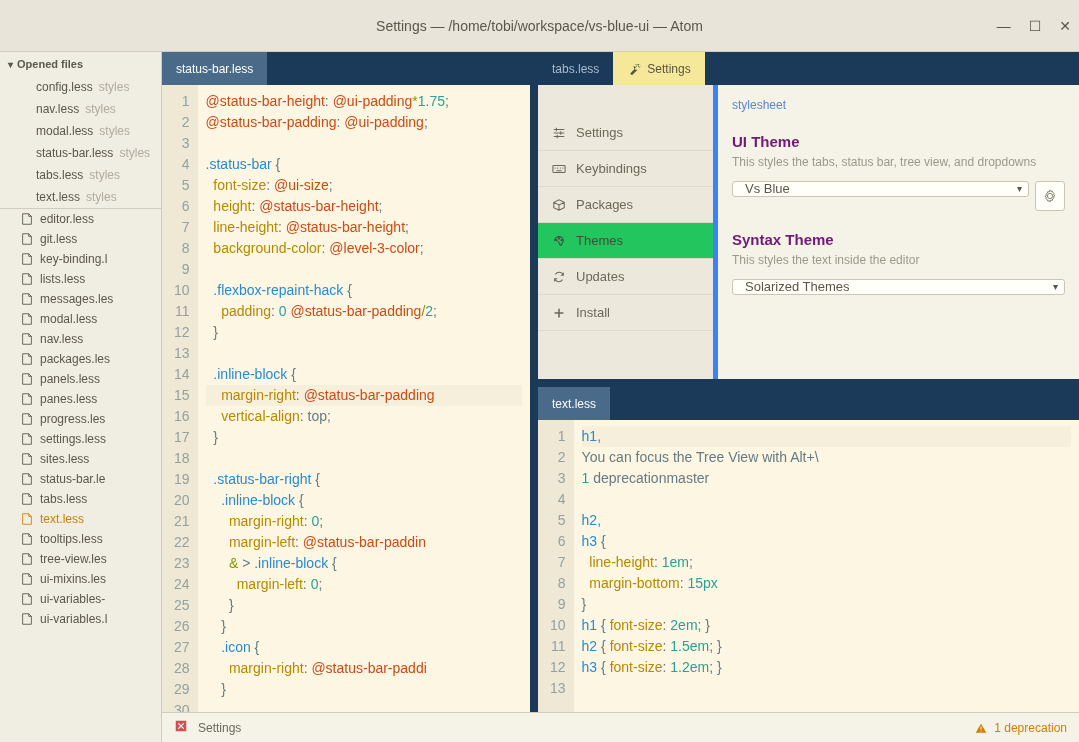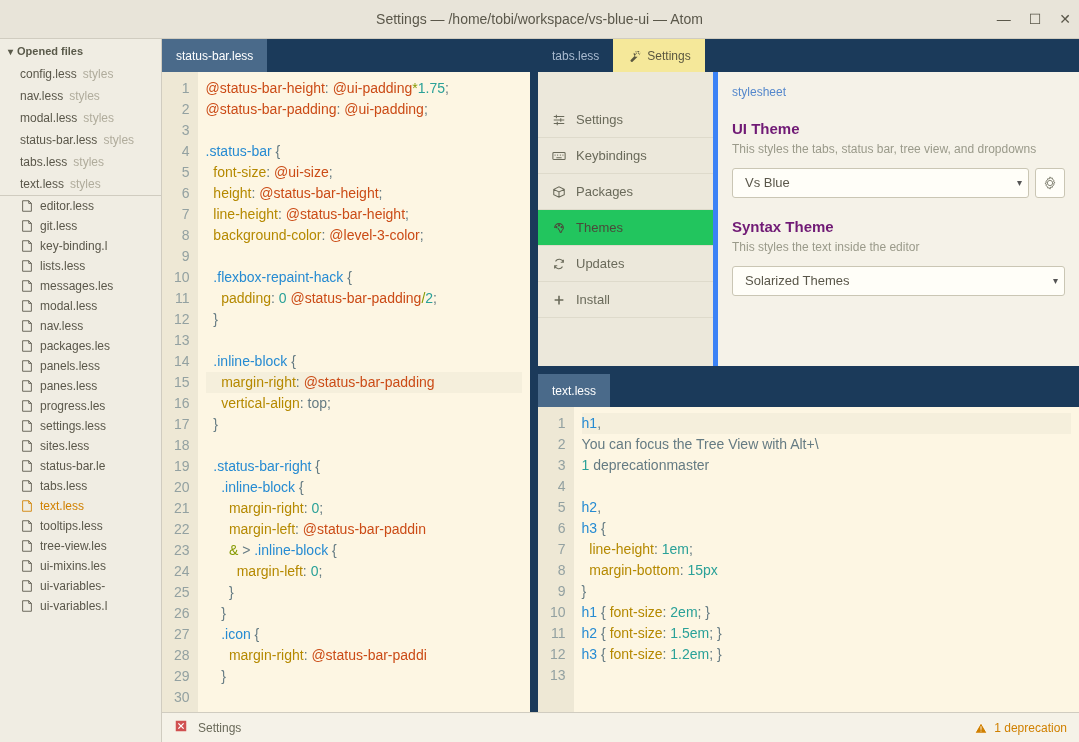--- a/index.html
+++ b/index.html
@@ -1,25 +1,25 @@
 <!DOCTYPE html>
 <html><head>
 <meta charset="utf-8">
 <style>
 * { margin: 0; padding: 0; box-sizing: border-box; font-family: -apple-system, BlinkMacSystemFont, "Segoe UI", sans-serif; }
 body { width: 1079px; height: 742px; background: #e8e4d9; overflow: hidden; display: flex; flex-direction: column; }
-.titlebar { height: 39px; background: #e8e4d9; display: flex; align-items: center; justify-content: center; position: relative; border-bottom: 1px solid #d0ccc0; }
+.titlebar { height: 52px; background: #e8e4d9; display: flex; align-items: center; justify-content: center; position: relative; border-bottom: 1px solid #d0ccc0; }
 .titlebar-text { font-size: 14px; color: #5a574a; font-weight: 500; }
 .win-controls { position: absolute; right: 8px; display: flex; gap: 18px; font-size: 14px; color: #5a574a; }
 .win-controls span { cursor: pointer; }
 .main { flex: 1; display: flex; overflow: hidden; }
 .sidebar { width: 162px; display: flex; flex-direction: column; background: #f0ede3; border-right: 1px solid #d0ccc0; }
 .opened-files { background: #f0ede3; }
 .opened-header { padding: 6px 8px; font-size: 11px; color: #5a5a4a; display: flex; align-items: center; gap: 4px; font-weight: 600; }
-.opened-item { padding: 4px 8px 4px 20px; font-size: 12px; color: #5a574a; display: flex; align-items: baseline; gap: 6px; white-space: nowrap; overflow: hidden; cursor: pointer; }
+.opened-item { padding: 4px 8px 4px 36px; font-size: 12px; color: #5a574a; display: flex; align-items: baseline; gap: 6px; white-space: nowrap; overflow: hidden; cursor: pointer; }
 .opened-item .dir { color: #b0ac9c; font-size: 12px; }
 .tree { flex: 1; overflow: hidden; background: #f0ede3; border-top: 1px solid #d0ccc0; }
 .tree-item { padding: 3px 8px 3px 20px; font-size: 12px; color: #5a574a; display: flex; align-items: center; gap: 6px; white-space: nowrap; cursor: pointer; }
 .tree-item.active { color: #d08000; }
 .file-icon { width: 14px; height: 14px; flex-shrink: 0; }
 .file-icon svg { width: 14px; height: 14px; }
 .content { flex: 1; display: flex; flex-direction: column; overflow: hidden; }
 .panes { flex: 1; display: flex; overflow: hidden; }
 .left-pane { width: 376px; display: flex; flex-direction: column; border-right: 8px solid #1b3a5a; }
 .right-pane { flex: 1; display: flex; flex-direction: column; }
@@ -42,21 +42,21 @@
 .settings-panel { flex: 1; display: flex; background: #ece8db; overflow: hidden; }
 .settings-nav { width: 175px; background: #ece8db; padding-top: 30px; }
 .snav-item { padding: 10px 14px; font-size: 13px; color: #6a6a5a; display: flex; align-items: center; gap: 10px; cursor: pointer; border-bottom: 1px solid #dedacb; }
 .snav-item.active { background: #22c55e; color: #4a4a3a; font-weight: 500; }
 .snav-item svg { width: 14px; height: 14px; }
 .settings-body { flex: 1; padding: 10px 14px; background: #f5f2e8; overflow: hidden; border-left: 5px solid #3b82f6; }
 .link { color: #5588cc; font-size: 12px; }
 .sec-title { font-size: 15px; font-weight: 700; color: #701a75; margin-top: 20px; }
 .sec-desc { font-size: 12px; color: #9a9a8a; margin-top: 4px; line-height: 1.4; }
 .select-row { display: flex; gap: 6px; margin-top: 10px; }
-.select { flex: 1; height: 30px; background: #fffef8; border: 1px solid #cac6b4; border-radius: 3px; padding: 0 24px 0 12px; font-size: 13px; color: #5a574a; position: relative; display: flex; align-items: center; }
+.select { flex: 1; height: 16px; background: #fffef8; border: 1px solid #cac6b4; border-radius: 3px; padding: 0 24px 0 12px; font-size: 13px; color: #5a574a; position: relative; display: flex; align-items: center; }
 .select::after { content: '▾'; position: absolute; right: 6px; color: #555; font-size: 10px; }
 .gear-btn { width: 30px; height: 30px; background: #fffef8; border: 1px solid #cac6b4; border-radius: 3px; display: flex; align-items: center; justify-content: center; cursor: pointer; }
 .gear-btn svg { width: 14px; height: 14px; color: #7a7a6a; }
 .bottom-pane { flex: 1; display: flex; flex-direction: column; border-top: 8px solid #1b3a5a; }
 .status-bar { height: 30px; background: #f5f2e8; border-top: 1px solid #d0ccc0; display: flex; align-items: center; padding: 0 12px; font-size: 12px; color: #6a6a5a; }
 .status-left { display: flex; align-items: center; gap: 10px; }
 .status-right { margin-left: auto; display: flex; align-items: center; gap: 6px; color: #d08000; }
 .status-right svg { width: 14px; height: 14px; }
 .git-icon svg { width: 14px; height: 14px; color: #d05050; }
 .chev { font-size: 10px; }

